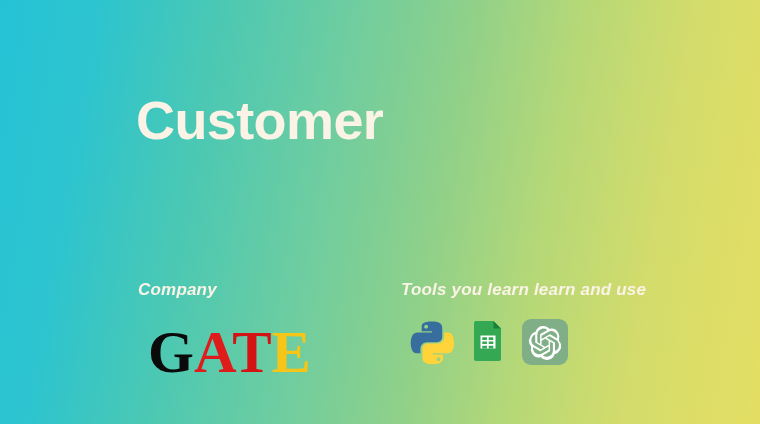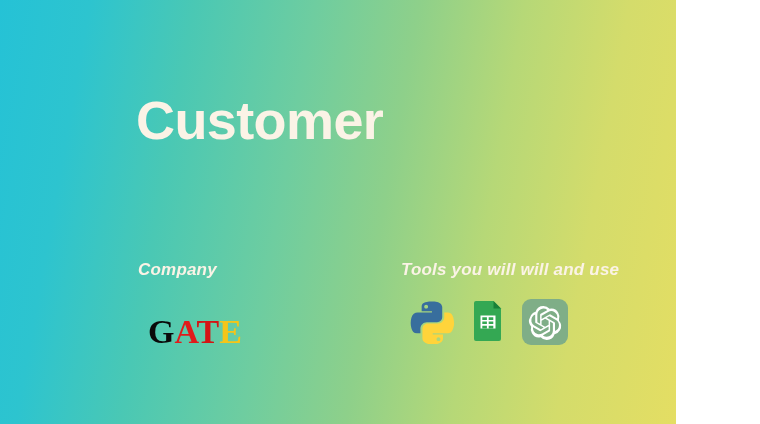--- a/index.html
+++ b/index.html
@@ -8,21 +8,21 @@
   }
   body {
     width: 760px;
     height: 424px;
     overflow: hidden;
     font-family: "Liberation Sans", sans-serif;
   }
 
   #slide {
     position: relative;
-    width: 676px;
+    width: 760px;
     height: 424px;
     background: linear-gradient(100deg,
         #25c2d6 0%,
         #2dc4cf 12%,
         #4ac8b4 26%,
         #6ecda0 42%,
         #8ed08a 56%,
         #b6d877 70%,
         #d4dc6b 84%,
         #e4de63 100%);
@@ -44,21 +44,21 @@
   }
   #headline .hl-line {
     display: block;
     white-space: nowrap;
   }
 
   
   #lower {
     position: absolute;
     left: 0;
-    top: 260px;
+    top: 280px;
     width: 760px;
     height: 130px;
   }
 
   .panel {
     position: absolute;
     top: 0;
   }
   #company-panel { left: 138px; }
   #tools-panel   { left: 401px; }
@@ -73,21 +73,21 @@
     white-space: nowrap;
     margin: 0;
   }
 
   
   #gate-logo {
     margin-top: 27px;
     margin-left: 10px;
     font-family: "Liberation Serif", serif;
     font-weight: bold;
-    font-size: 34px;
+    font-size: 59px;
     line-height: 50px;
     letter-spacing: 0px;
     white-space: nowrap;
   }
   #gate-logo span { display: inline; }
   .gl-g { color: #0a0a0a; }
   .gl-a { color: #e01b1b; }
   .gl-t { color: #d41414; }
   .gl-e { color: #f5c518; }
 
@@ -119,21 +119,21 @@
 
     <div class="panel" id="company-panel">
       <p class="panel-label">Company</p>
 
       <div id="gate-logo">
         <span class="gl-g">G</span><span class="gl-a">A</span><span class="gl-t">T</span><span class="gl-e">E</span>
       </div>
     </div>
 
     <div class="panel" id="tools-panel">
-      <p class="panel-label">Tools you will will and use</p>
+      <p class="panel-label">Tools you learn learn and use</p>
 
       <div id="tool-icons">
 
         <span class="tool-icon">
           <svg width="46" height="46" viewBox="0 0 110 110" xmlns="http://www.w3.org/2000/svg">
             <path fill="#386E9D" d="M54.3 8.5c-4.2 0-8.2.36-11.7 1-10.4 1.83-12.3 5.67-12.3 12.75v9.35h24.6v3.1H21.1c-7.15 0-13.4 4.28-15.36 12.43-2.25 9.34-2.35 15.18 0 24.95 1.75 7.27 5.93 12.44 13.08 12.44h8.45V73.3c0-8.1 7.02-15.25 15.36-15.25h24.56c6.85 0 12.3-5.63 12.3-12.5V22.25c0-6.67-5.63-11.68-12.3-12.78-4.23-.7-8.6-1-12.9-.97zm-13.3 7.53c2.55 0 4.63 2.1 4.63 4.7 0 2.58-2.08 4.66-4.63 4.66-2.56 0-4.63-2.08-4.63-4.67 0-2.6 2.07-4.7 4.63-4.7z"></path>
             <path fill="#FFD43B" d="M84.3 34.7v10.6c0 8.45-7.17 15.55-15.36 15.55H44.4c-6.75 0-12.3 5.77-12.3 12.5v23.45c0 6.67 5.8 10.6 12.3 12.5 7.8 2.3 15.27 2.72 24.56 0 6.2-1.8 12.3-5.4 12.3-12.5v-9.37H56.7v-3.1h36.9c7.15 0 9.82-5 12.3-12.46 2.56-7.7 2.45-15.1 0-24.95-1.76-7.1-5.14-12.43-12.3-12.43H84.3zM70.5 93.7c2.56 0 4.63 2.08 4.63 4.66 0 2.6-2.07 4.7-4.63 4.7-2.55 0-4.63-2.1-4.63-4.7 0-2.58 2.08-4.66 4.63-4.66z"></path>
           </svg>
         </span>
 

